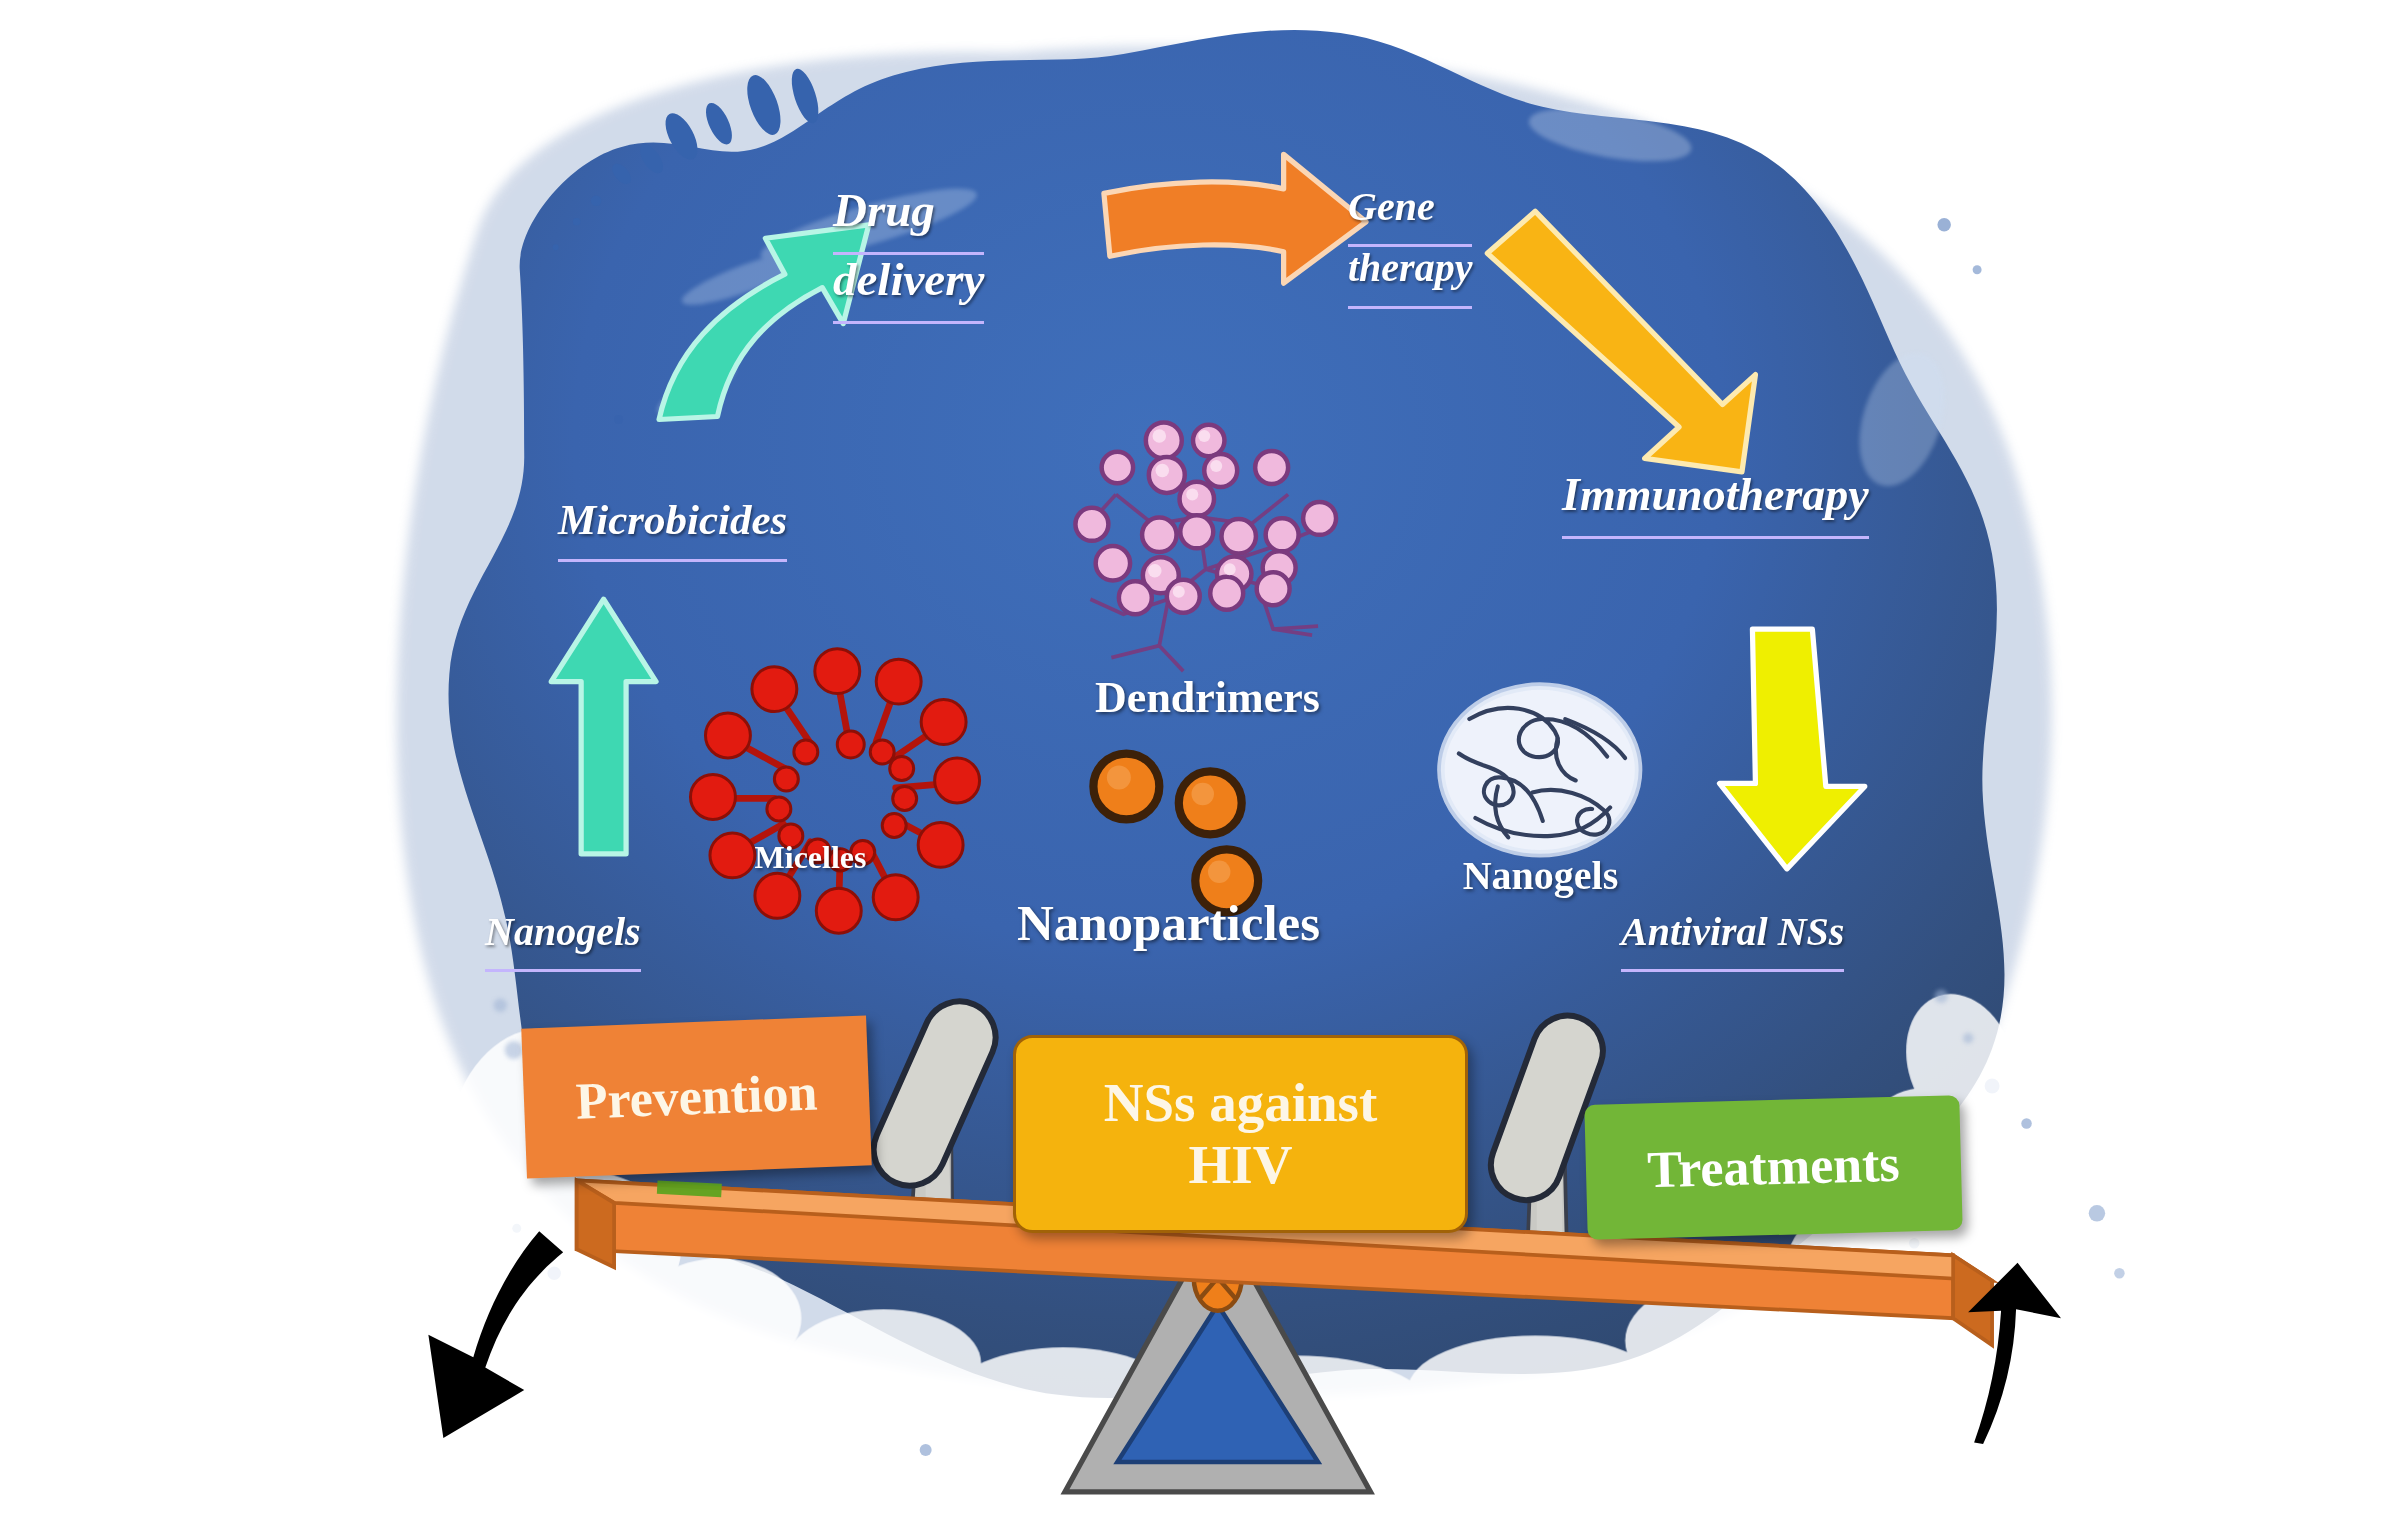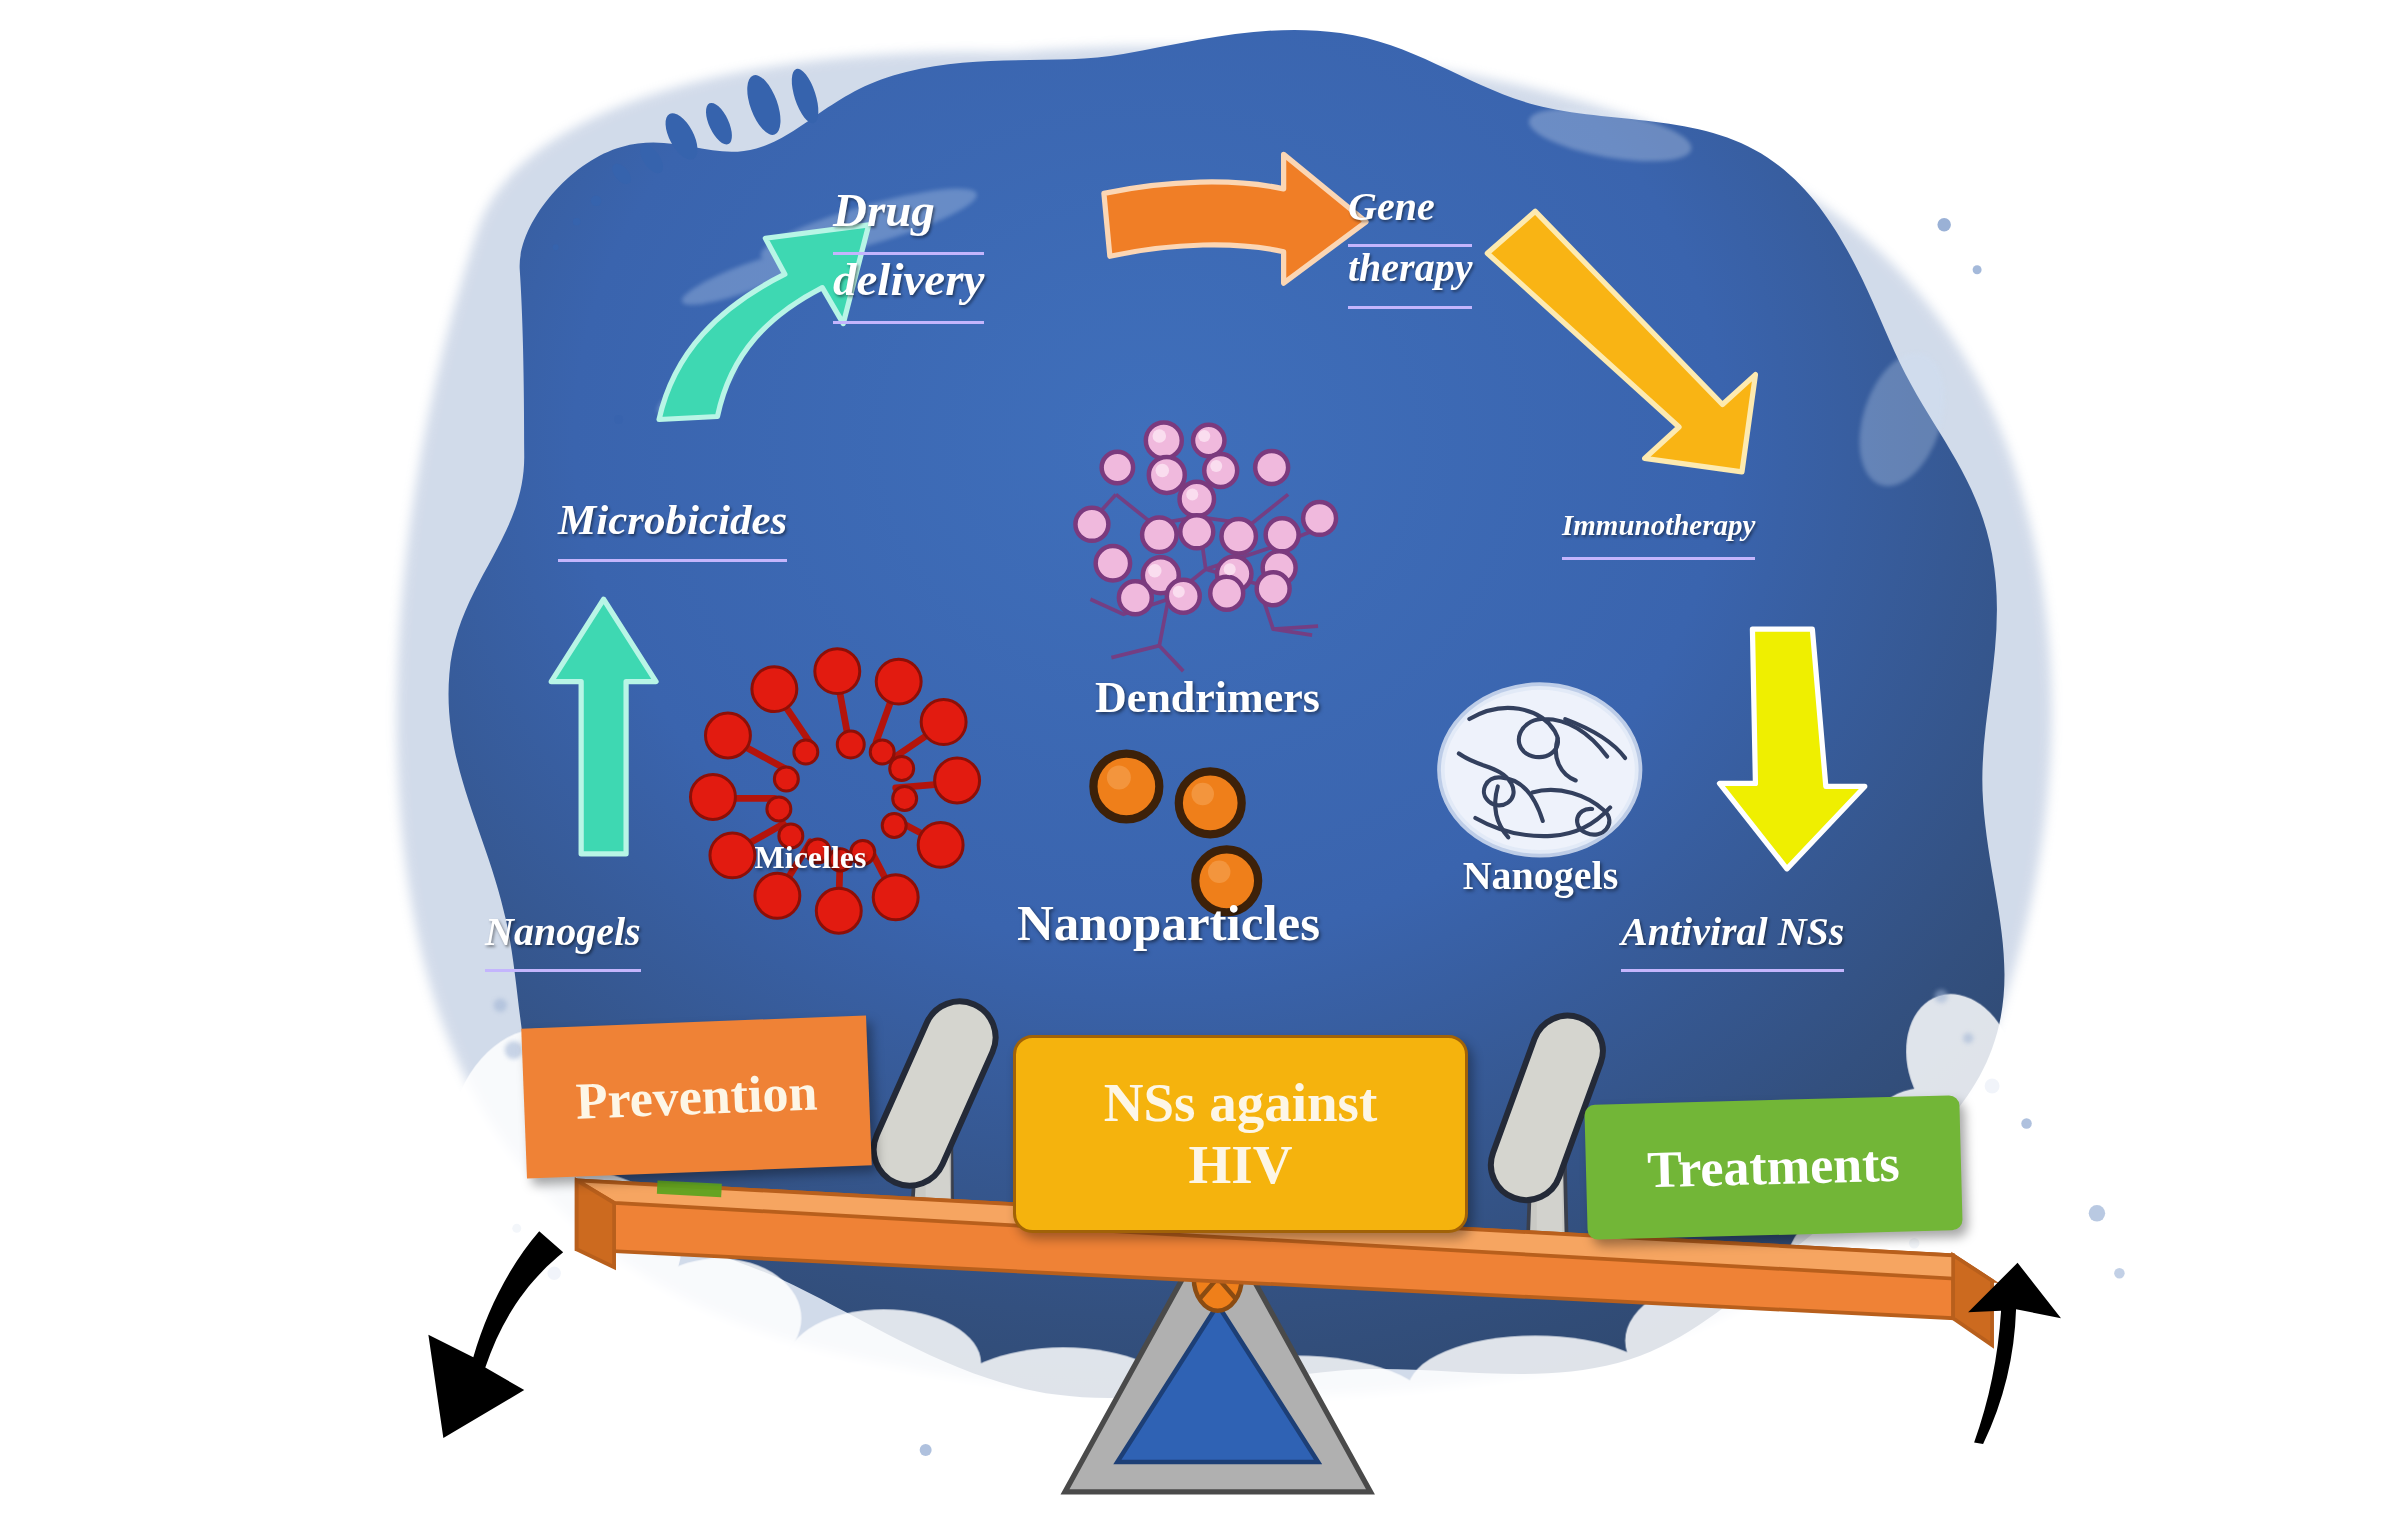--- a/index.html
+++ b/index.html
@@ -338,21 +338,21 @@
   <div class="cyc-label" style="left:833px;top:186px;font-size:47px;">
     <span class="u">Drug</span>
     <span class="u">delivery</span>
   </div>
 
   <div class="cyc-label" style="left:1348px;top:186px;font-size:40px;">
     <span class="u">Gene</span>
     <span class="u">therapy</span>
   </div>
 
-  <div class="cyc-label" style="left:1562px;top:510px;font-size:29px;">
+  <div class="cyc-label" style="left:1562px;top:471px;font-size:46px;">
     <span class="u">Immunotherapy</span>
   </div>
 
   <div class="cyc-label" style="left:1621px;top:911px;font-size:40px;">
     <span class="u">Antiviral NSs</span>
   </div>
 
   <div class="cyc-label" style="left:485px;top:911px;font-size:40px;">
     <span class="u">Nanogels</span>
   </div>

